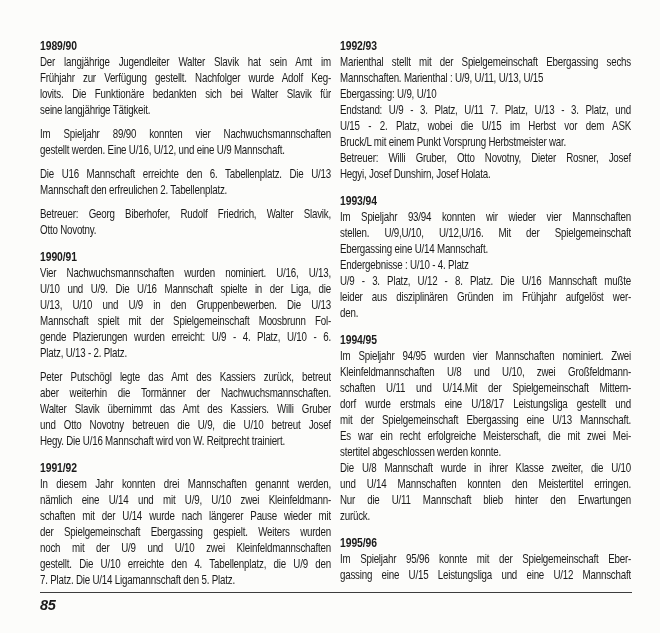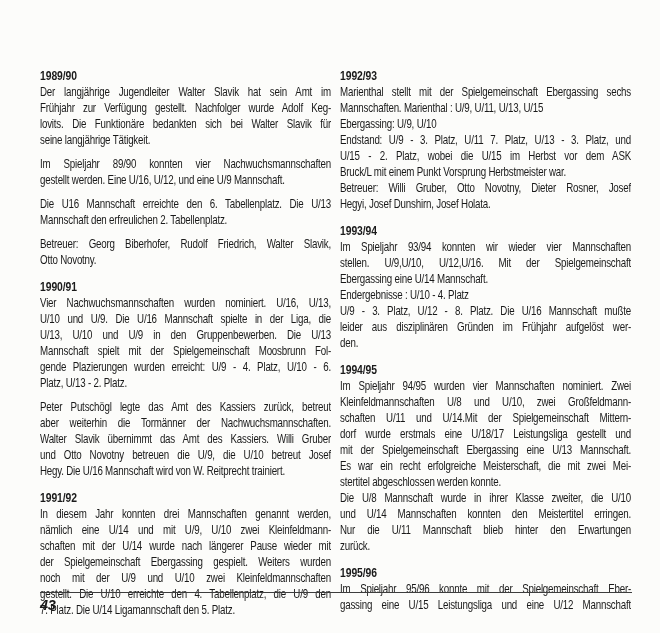--- a/index.html
+++ b/index.html
@@ -16,21 +16,20 @@
     overflow: hidden;
   }
   .page {
     position: absolute;
     inset: 0;
   }
   .col {
     position: absolute;
     top: 38px;
     width: 291px;
-    margin-top: 30px;
   }
   .col-left  { left: 40px; }
   .col-right { left: 340px; }
   
   .col-inner {
     width: 370px;
     transform: scaleX(0.78649);
     transform-origin: 0 0;
     font-size: 12.4px;
     line-height: 16px;
@@ -191,15 +190,15 @@
           <div class="year-heading">1995/96</div>
           <div class="para">
             <div class="line j">Im Spieljahr 95/96 konnte mit der Spielgemeinschaft Eber-</div>
             <div class="line j">gassing eine U/15 Leistungsliga und eine U/12 Mannschaft</div>
           </div>
         </div>
       </div>
   </div>
 
   <div class="footer-rule"></div>
-  <div class="page-number">43</div>
+  <div class="page-number">85</div>
 
 </div>
 
 </body></html>

